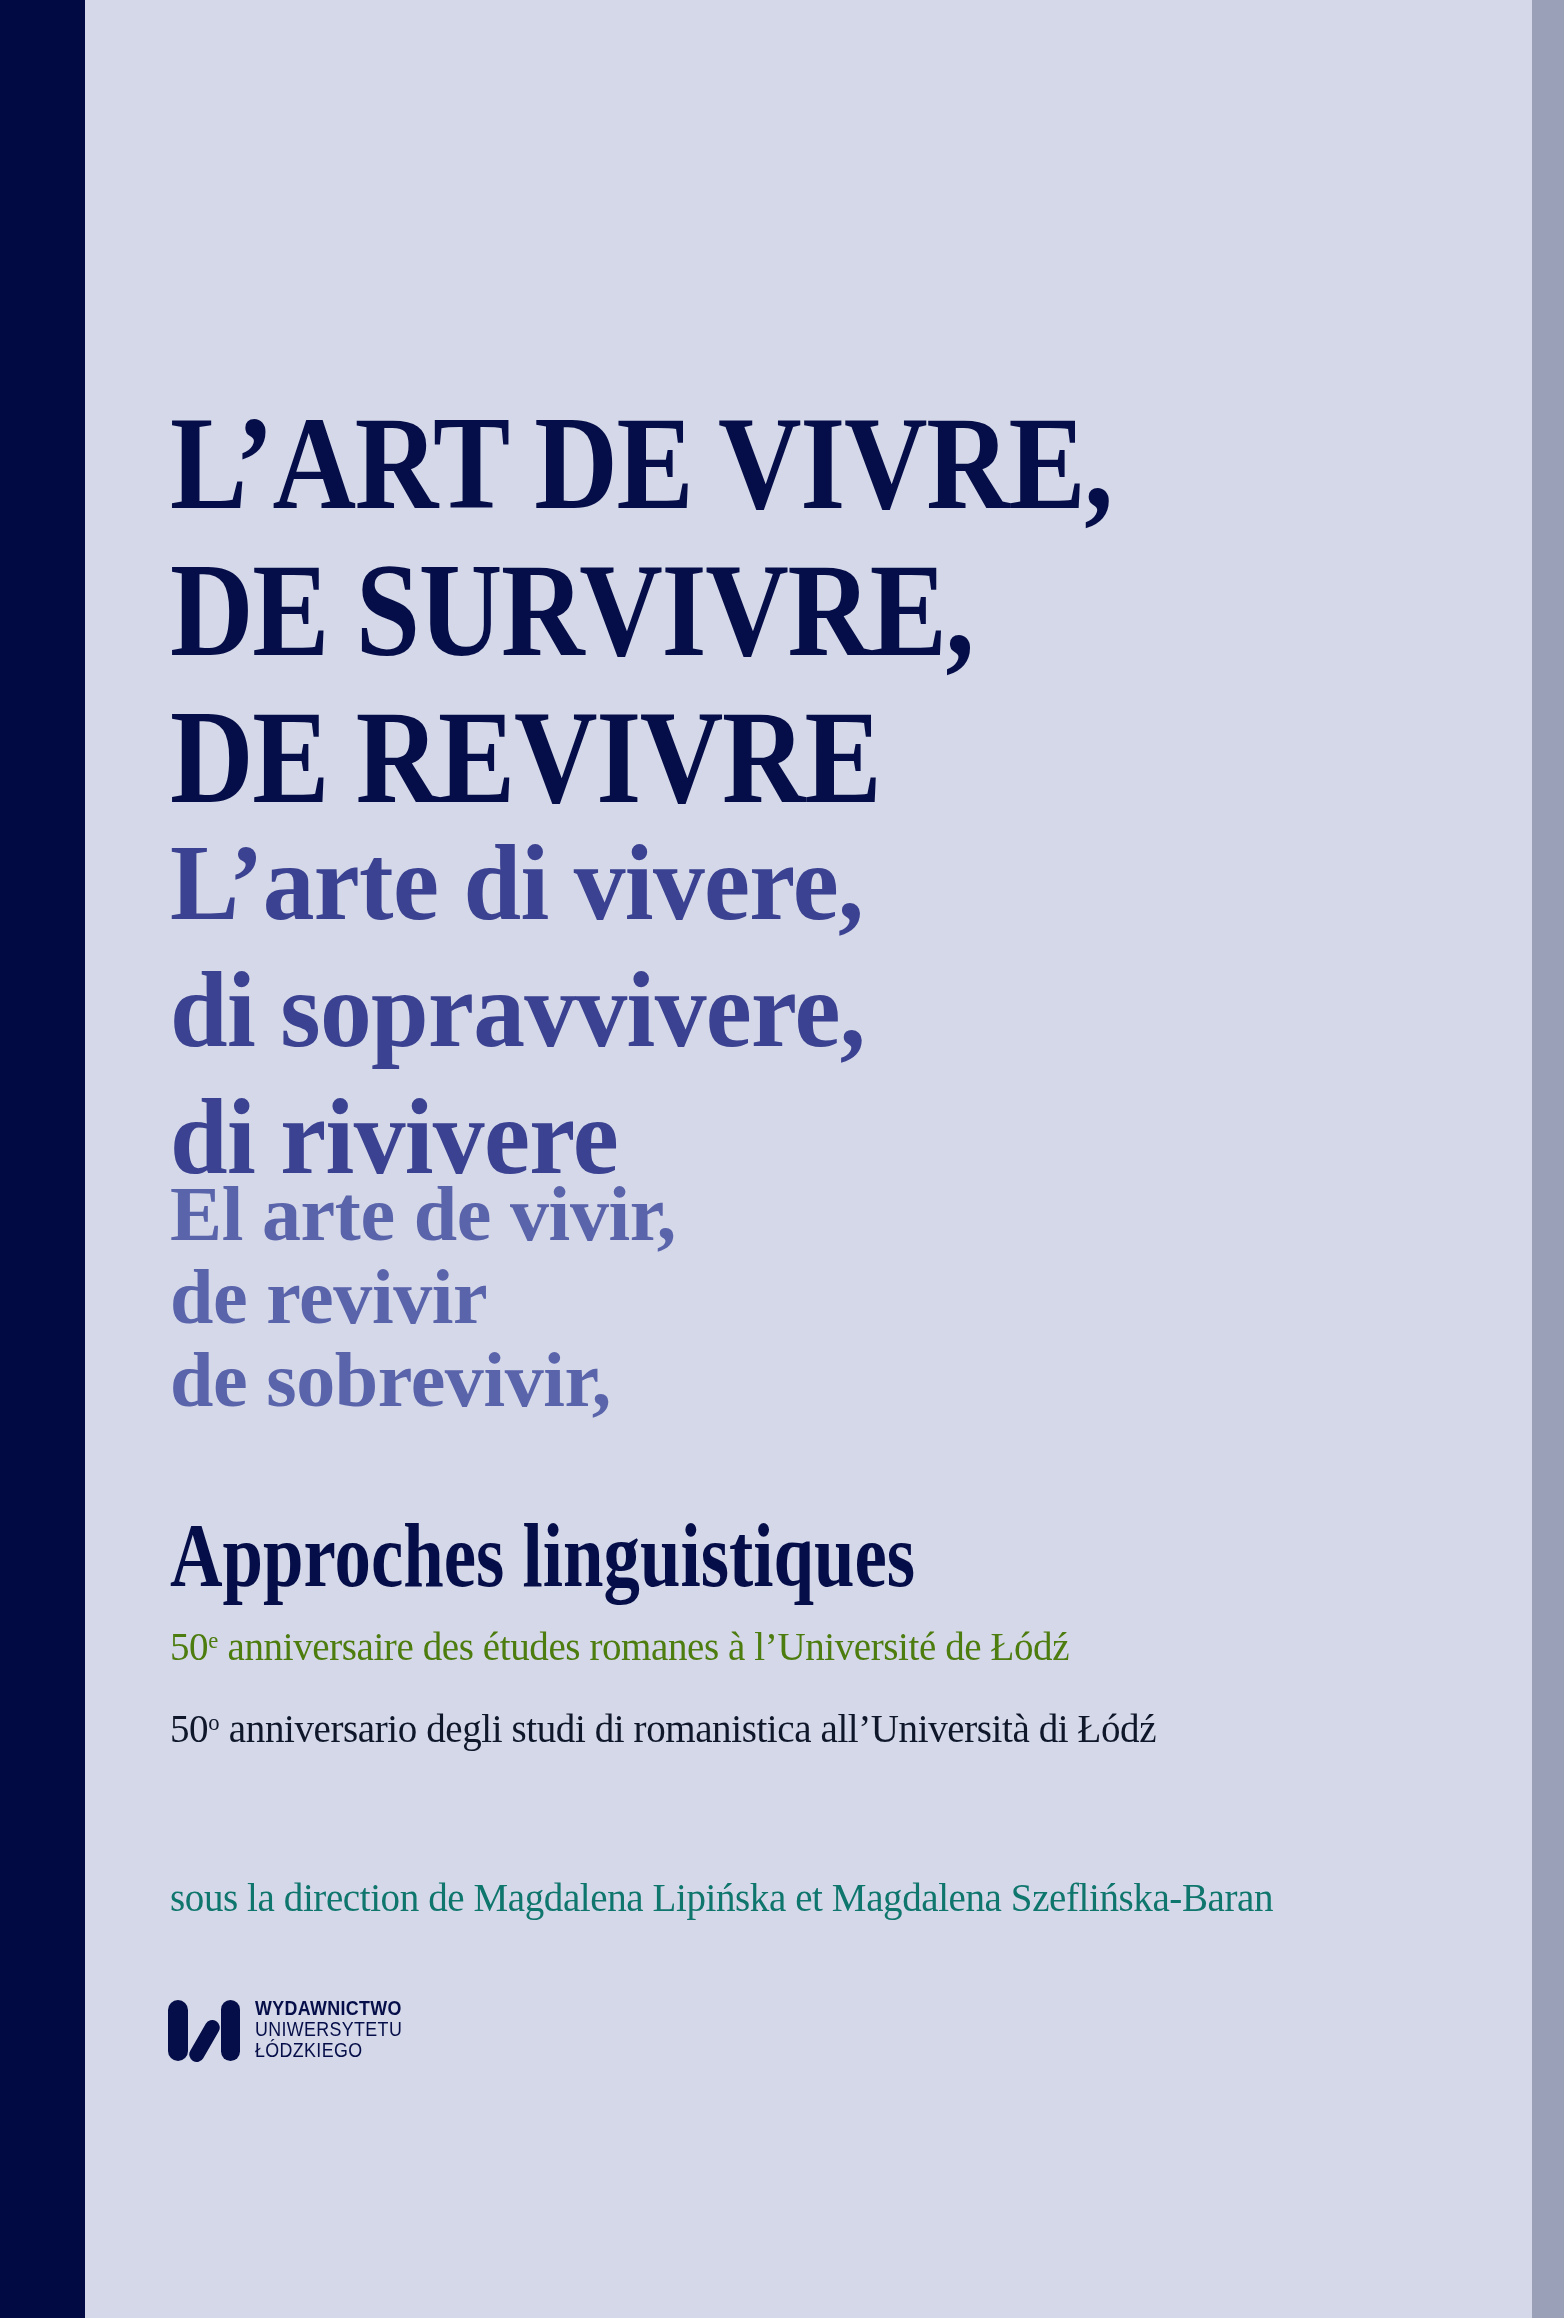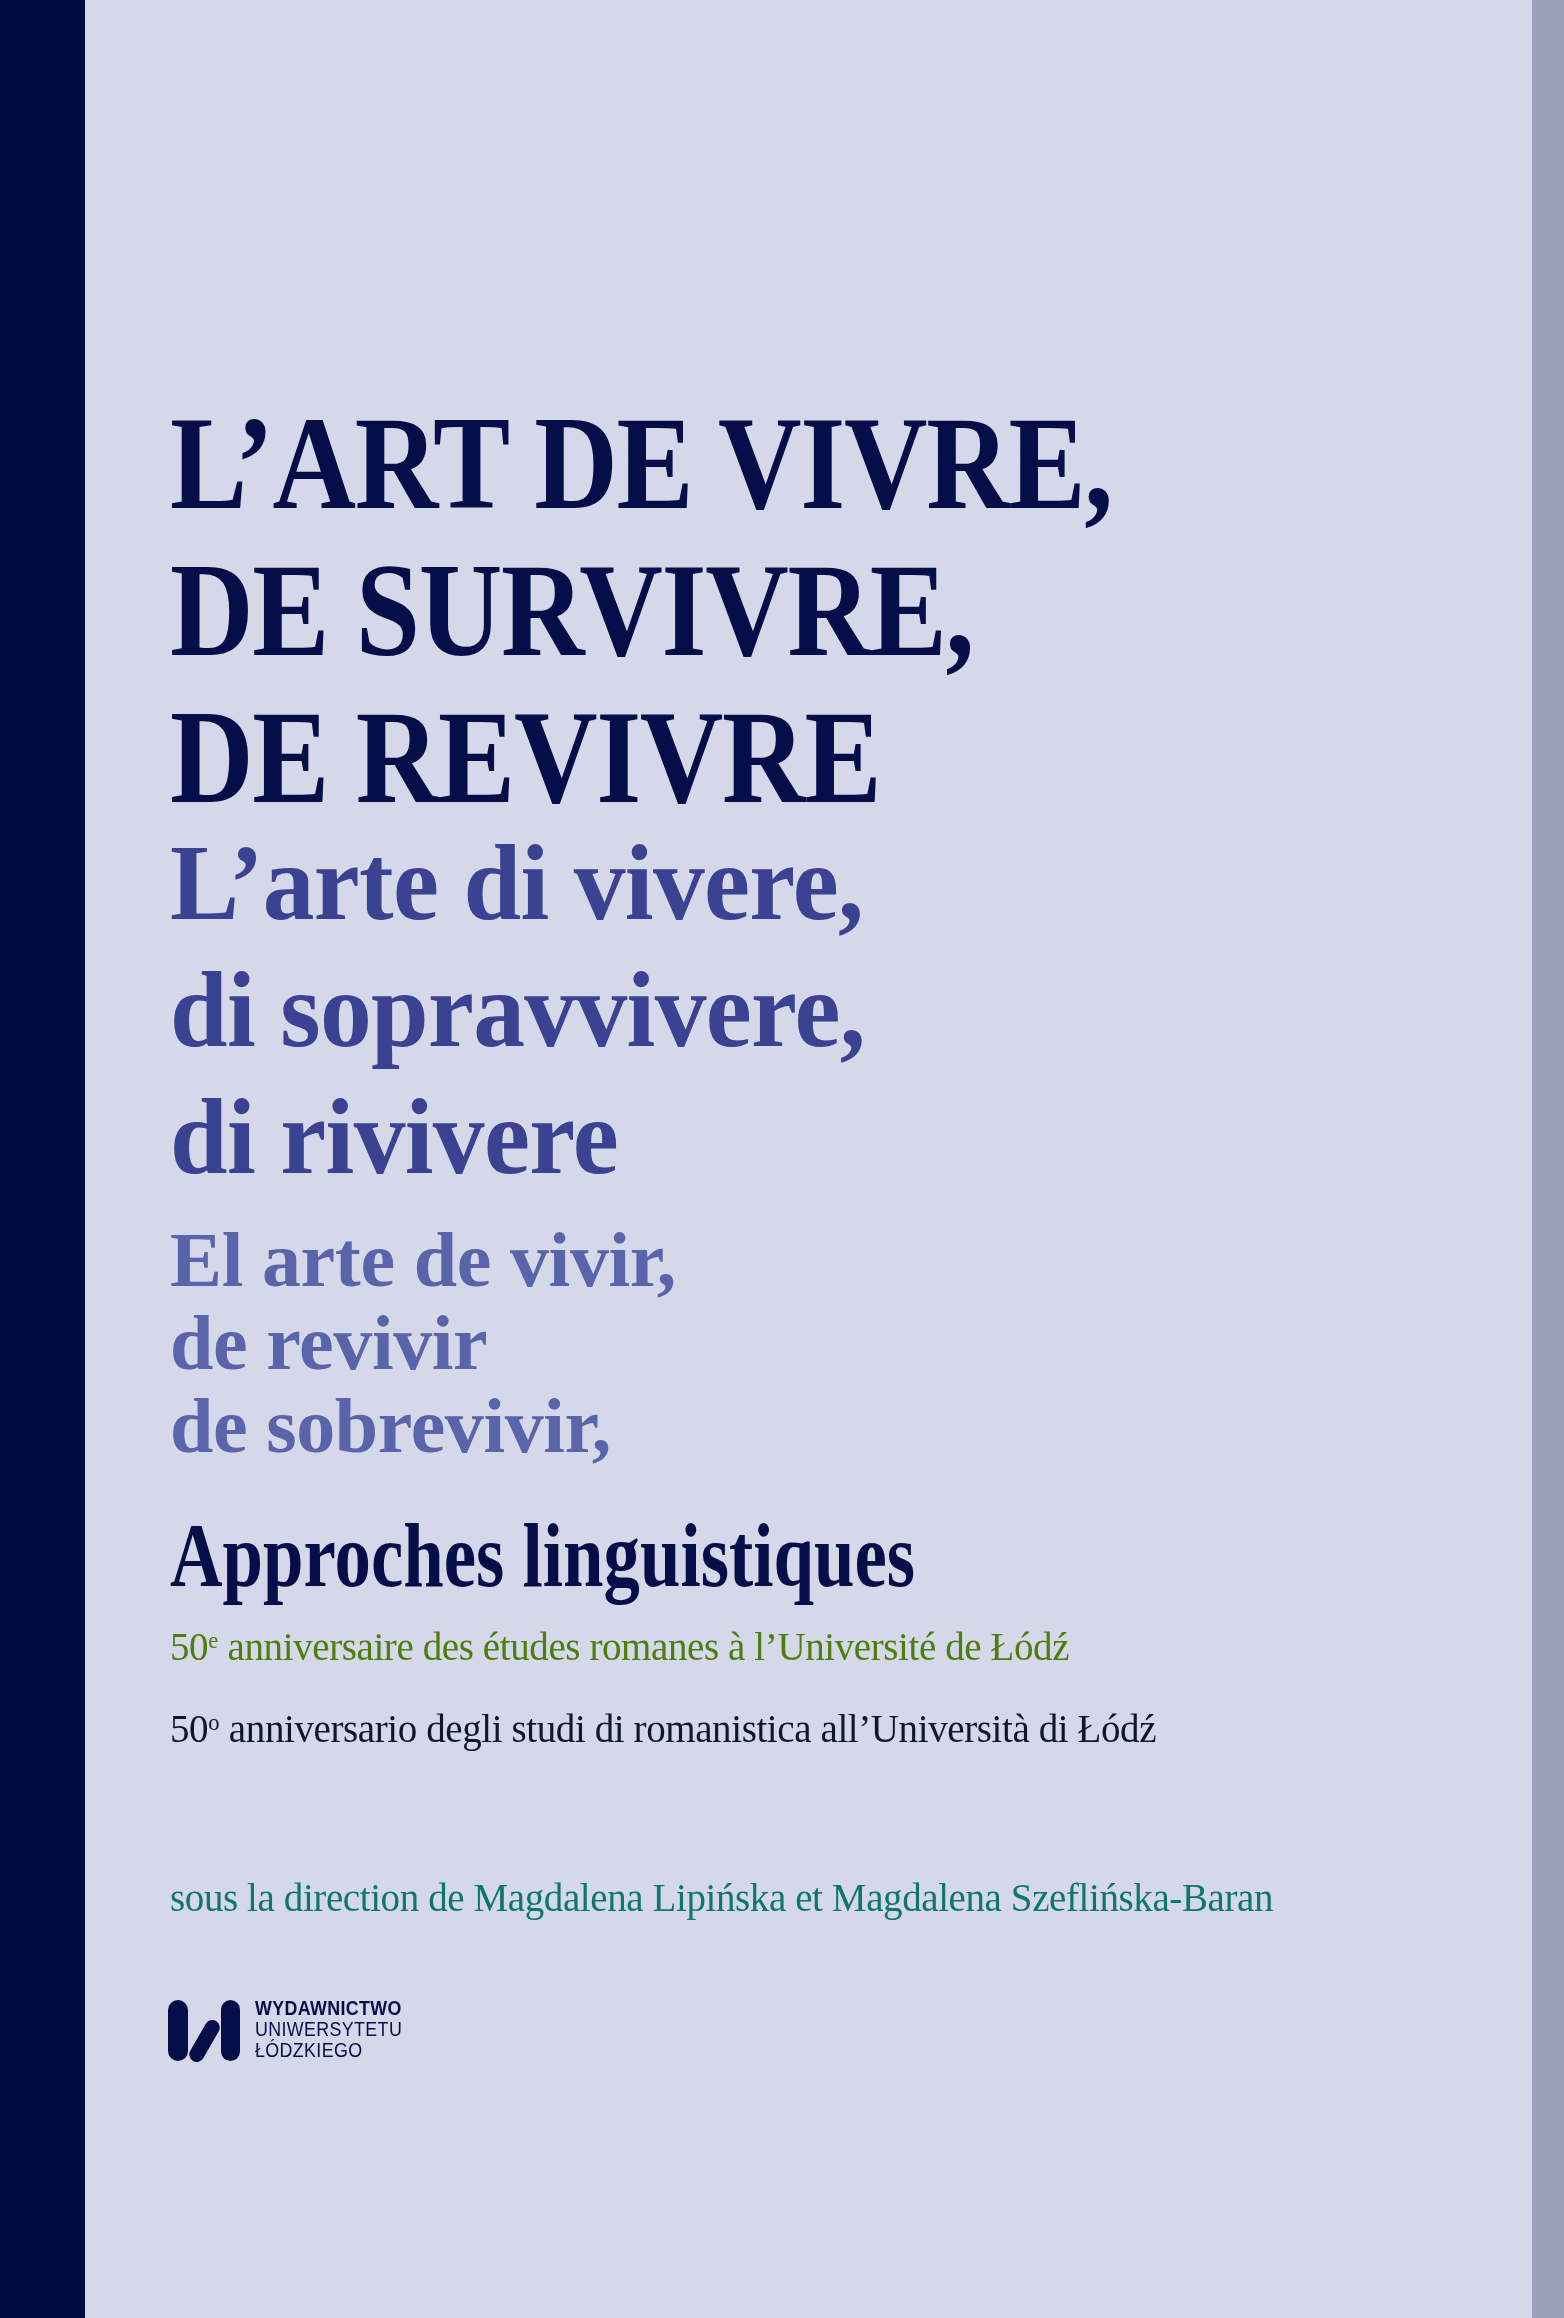--- a/index.html
+++ b/index.html
@@ -34,21 +34,21 @@
     top: 729px;
     font-size: 109px;
     line-height: 127px;
     font-weight: 700;
     color: #3b4291;
     letter-spacing: -0.7px;
     transform: scaleX(0.95);
     transform-origin: 0 0;
   }
   .title-es {
-    top: 1153px;
+    top: 1107px;
     font-size: 78px;
     line-height: 83px;
     font-weight: 700;
     color: #5a64ab;
     letter-spacing: -0.4px;
   }
   .subtitle {
     top: 1414px;
     font-size: 91px;
     line-height: 101px;

